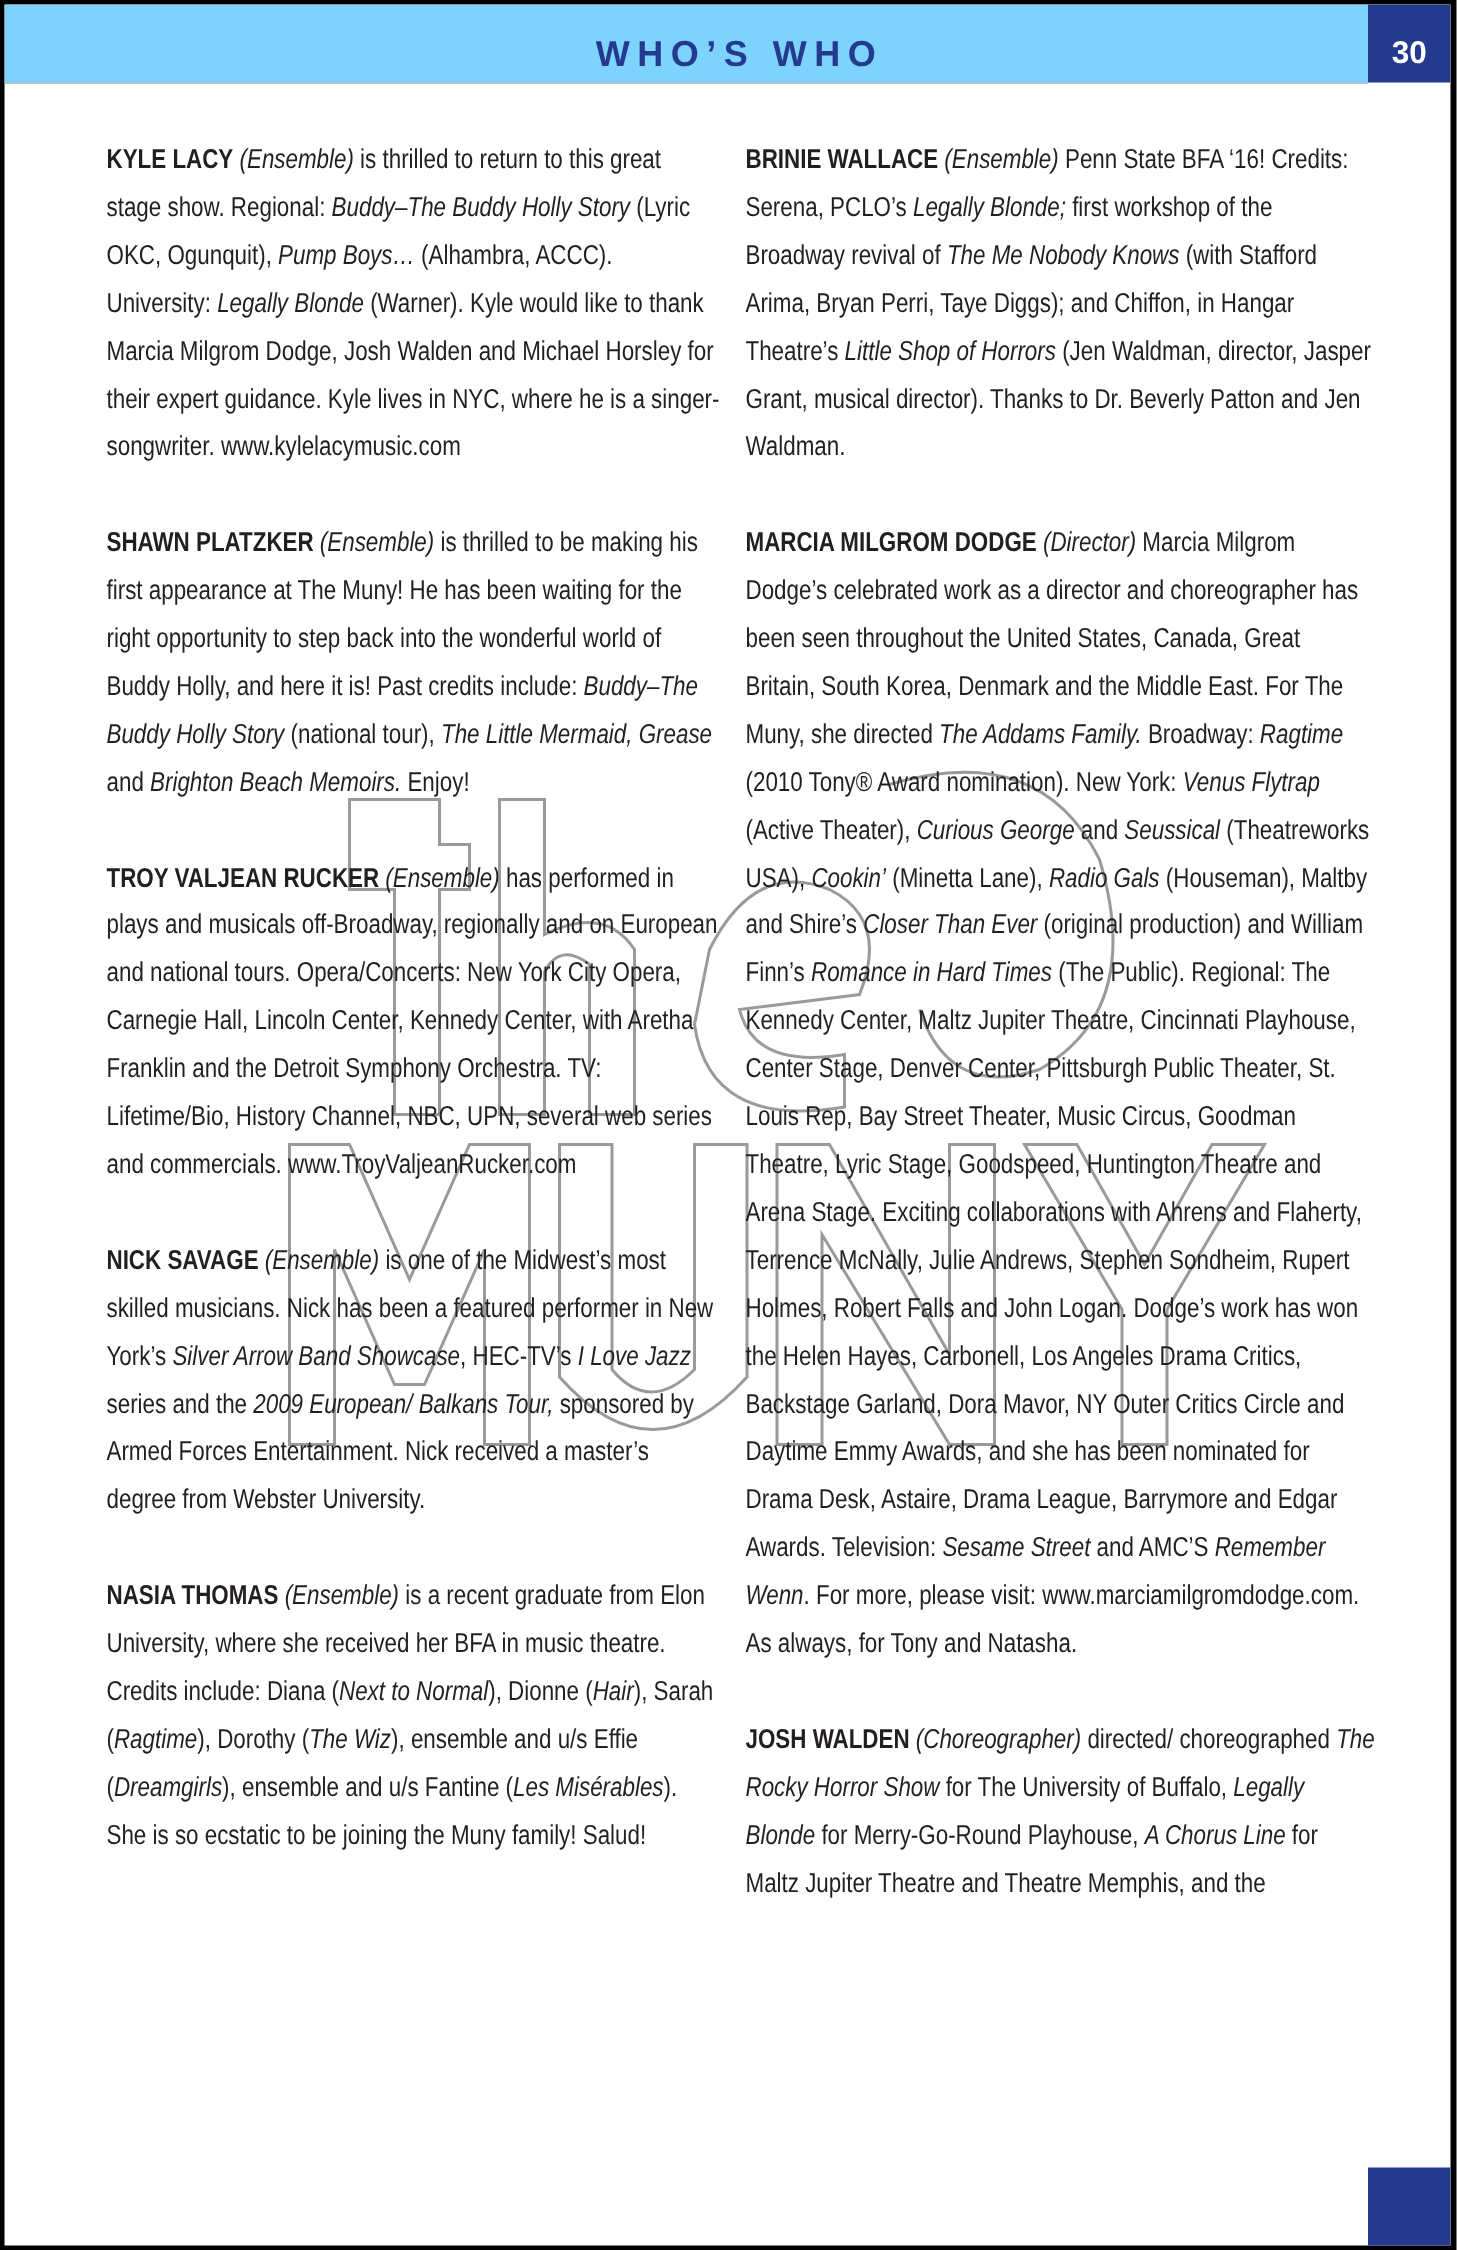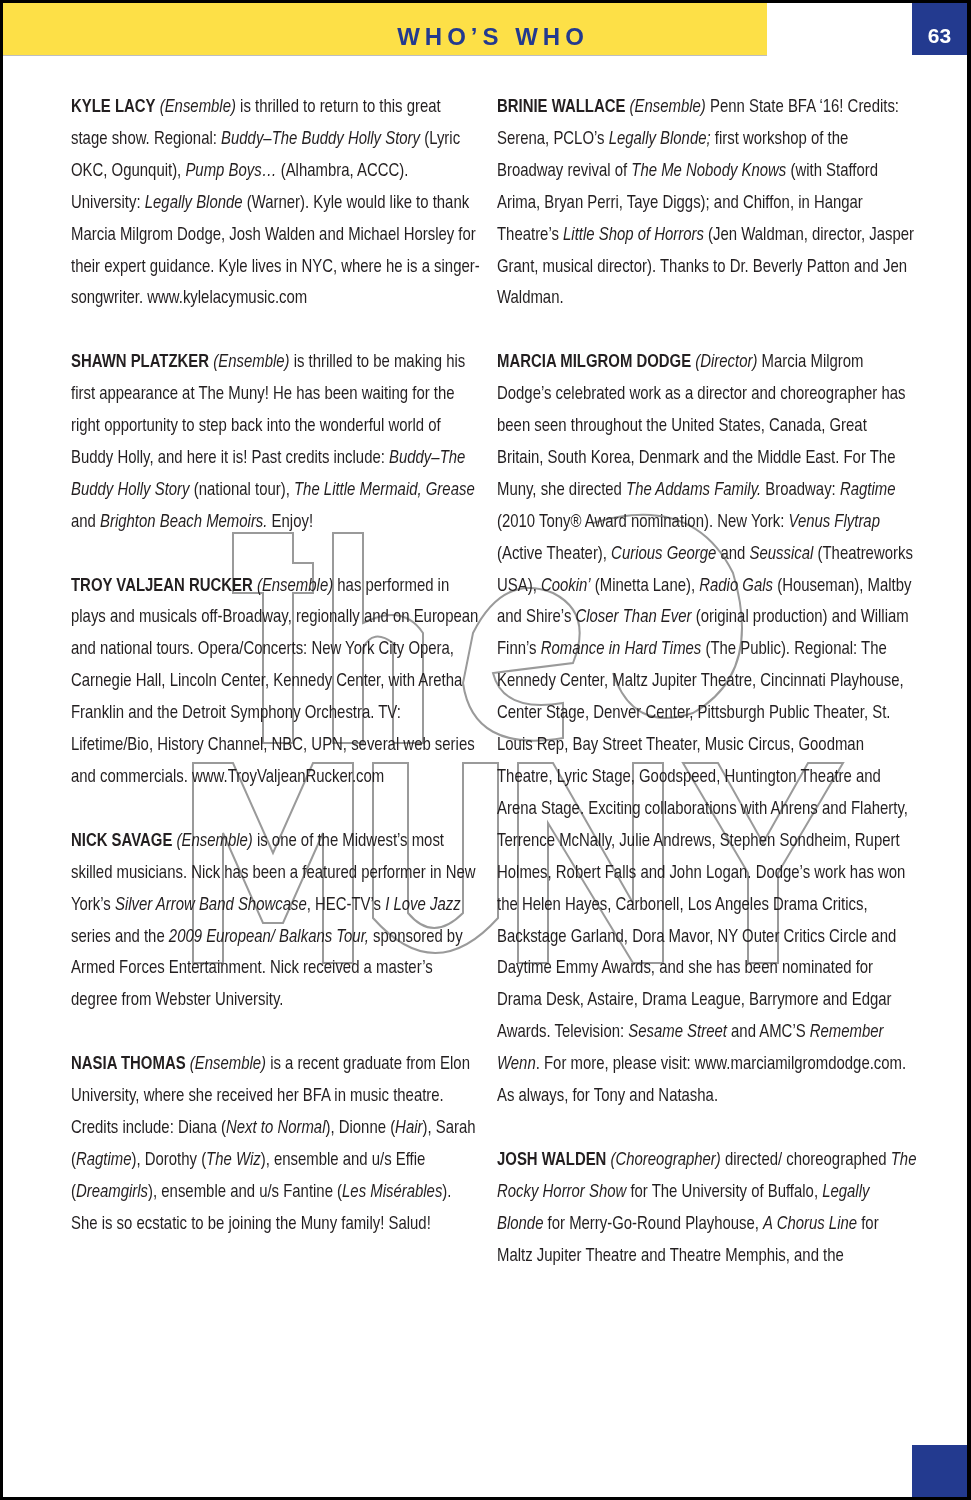--- a/index.html
+++ b/index.html
@@ -6,22 +6,22 @@
   body {
     width: 971px; height: 1500px; overflow: hidden;
     background: #000;
     font-family: "Liberation Sans", sans-serif;
   }
   .page {
     position: absolute; left: 3px; top: 3px; width: 964px; height: 1494px;
     background: #fff; overflow: hidden;
   }
   .header-bar {
-    position: absolute; left: 0; top: 0; width: 764px; height: 52px;
-    background: #fde047;
+    position: absolute; left: 0; top: 0; width: 909px; height: 52px;
+    background: #7dd3fc;
     border-bottom: 1px solid #bdbec0;
   }
   .header-title {
     position: absolute; left: 0; top: 0; width: 980px; height: 52px;
     line-height: 68px;
     text-align: center; color: #233a8f;
     font-family: "Liberation Sans Narrow", "Liberation Sans", sans-serif;
     font-weight: bold; font-size: 24px; letter-spacing: 5px;
   }
   .page-tab {
@@ -51,21 +51,21 @@
   .bio p { margin: 0; }
 </style>
 </head>
 <body>
 
 <div class="page">
 
   <div class="header-bar">
     <div class="header-title">WHO’S WHO</div>
   </div>
-  <div class="page-tab">63</div>
+  <div class="page-tab">30</div>
 
   <svg class="watermark" viewBox="0 0 720 470" fill="none" stroke="#9a9a9a" stroke-width="2">
 
     <path d="M60 20 L120 20 L120 50 L140 50 L140 80 L120 80 L120 230 L90 230 L90 80 L60 80 Z"></path>
     <path d="M160 20 L190 20 L190 110 Q230 90 250 120 L250 230 L220 230 L220 130 Q200 115 190 135 L190 230 L160 230 Z"></path>
     <path d="M300 120 Q330 60 380 80 Q420 100 400 150 L320 160 Q330 200 390 190 L390 225 Q300 240 290 170 Z"></path>
 
     <path d="M20 250 L60 250 L100 340 L140 250 L180 250 L180 450 L150 450 L150 320 L110 410 L90 410 L50 320 L50 450 L20 450 Z"></path>
     <path d="M200 250 L235 250 L235 400 Q260 430 290 400 L290 250 L325 250 L325 405 Q262 475 200 405 Z"></path>
     <path d="M345 250 L380 250 L460 390 L460 250 L490 250 L490 450 L460 450 L375 310 L375 450 L345 450 Z"></path>

